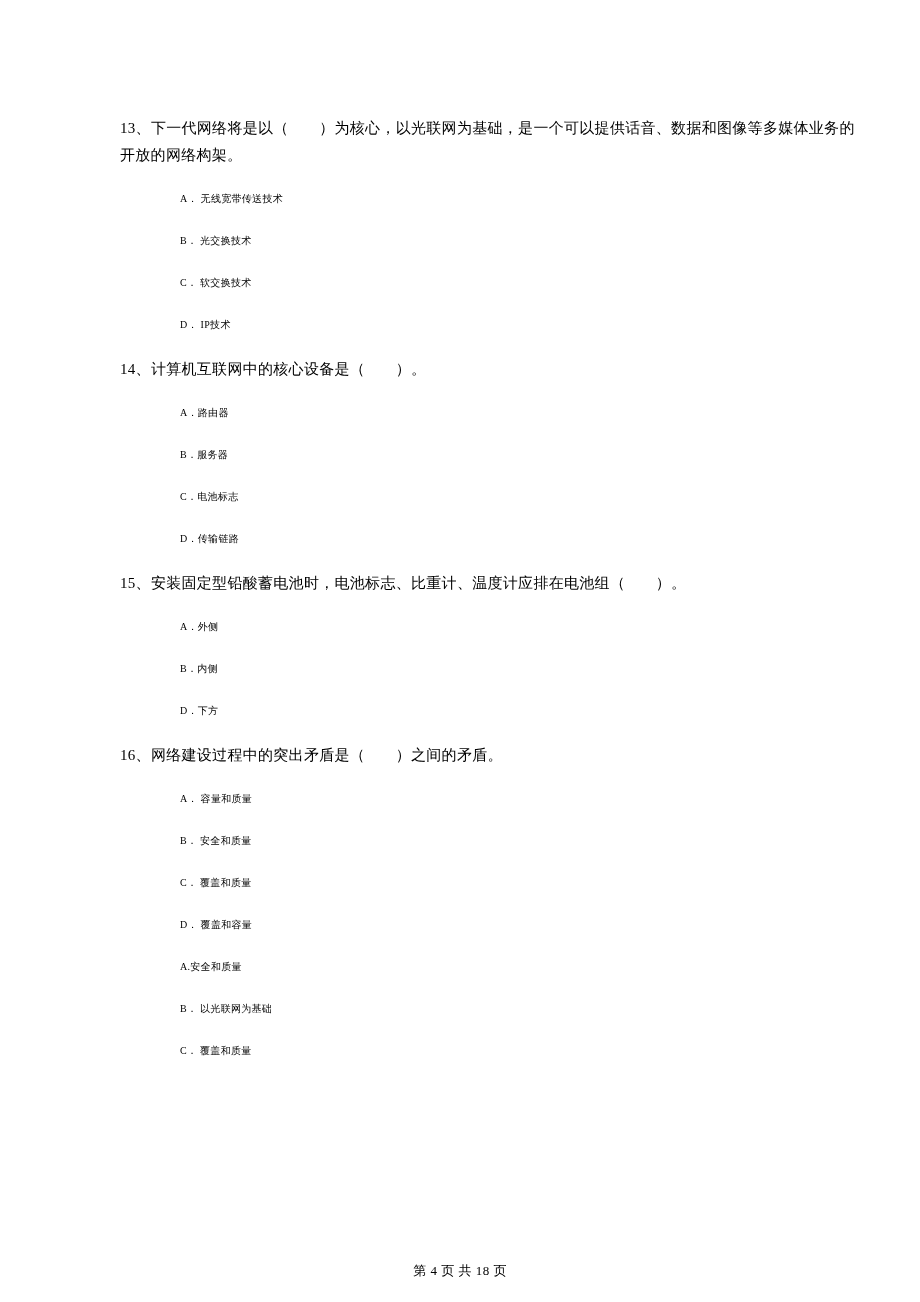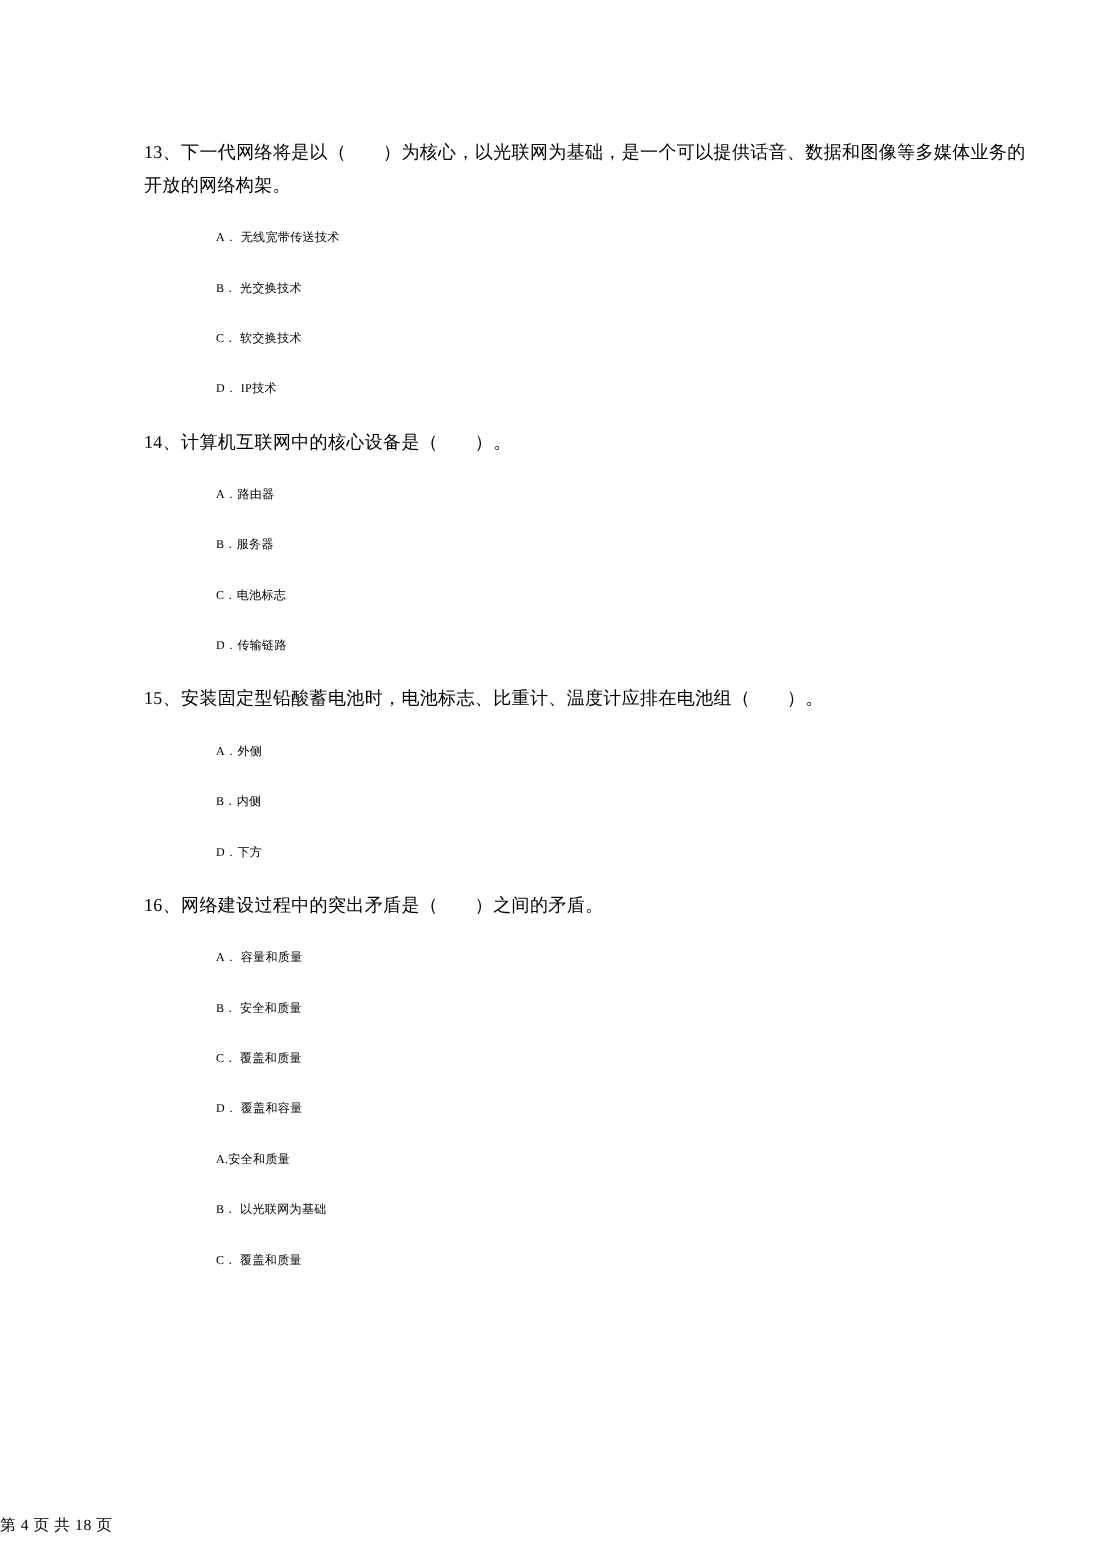--- a/index.html
+++ b/index.html
@@ -35,21 +35,21 @@
       letter-spacing: 0.3px;
     }
     .option:last-child {
       margin-bottom: 0;
     }
     .footer {
       position: absolute;
       bottom: 22px;
       left: 0;
       right: 0;
-      text-align: left;
+      text-align: center;
       font-size: 13px;
       letter-spacing: 0.5px;
     }
   </style>
 </head>
 <body>
 
 <div class="page-content">
   <div>
     <div class="question-text">13、下一代网络将是以（　　）为核心，以光联网为基础，是一个可以提供话音、数据和图像等多媒体业务的开放的网络构架。</div>

